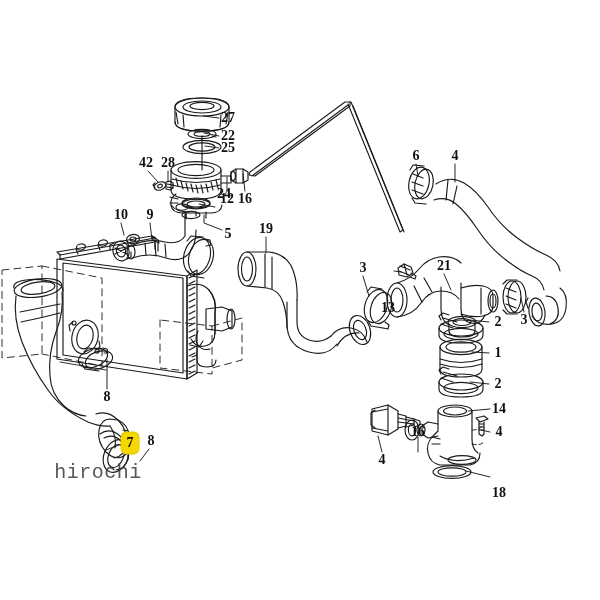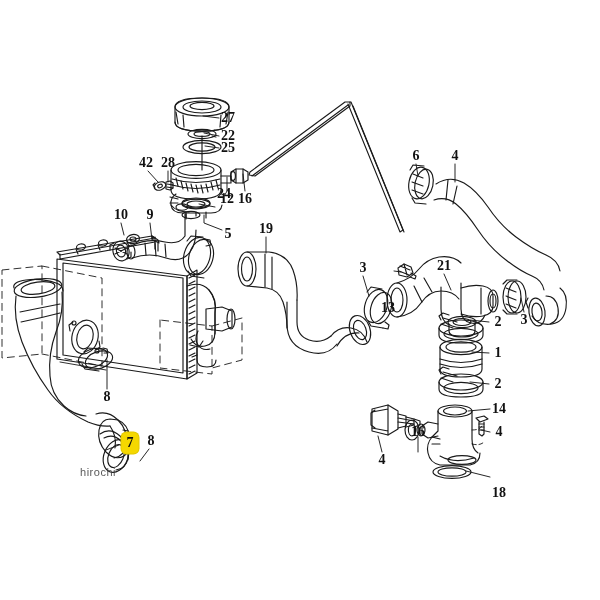--- a/index.html
+++ b/index.html
@@ -15,22 +15,22 @@
     transform:translate(-50%,-50%);
     text-align:center;
   }
   .lbl.hl{
     background:#f5d800;color:#111;border-radius:5px;
     padding:3px 5px 4px 5px;
     box-shadow:0 0 0 1px #e2c800;
     z-index:40;
   }
   .wm{
-    position:absolute;font-family:Liberation Sans, sans-serif;
-    font-size:11px;color:#3a3a3a;opacity:.85;
+    position:absolute;font-family:Liberation Mono, monospace;
+    font-size:20px;color:#3a3a3a;opacity:.85;
     transform:translate(-50%,-50%);white-space:nowrap;
     letter-spacing:.5px;
   }
 </style>
 </head>
 <body>
 
 <div id="stage">
 
   <svg viewBox="0 0 600 600" xmlns="http://www.w3.org/2000/svg">

